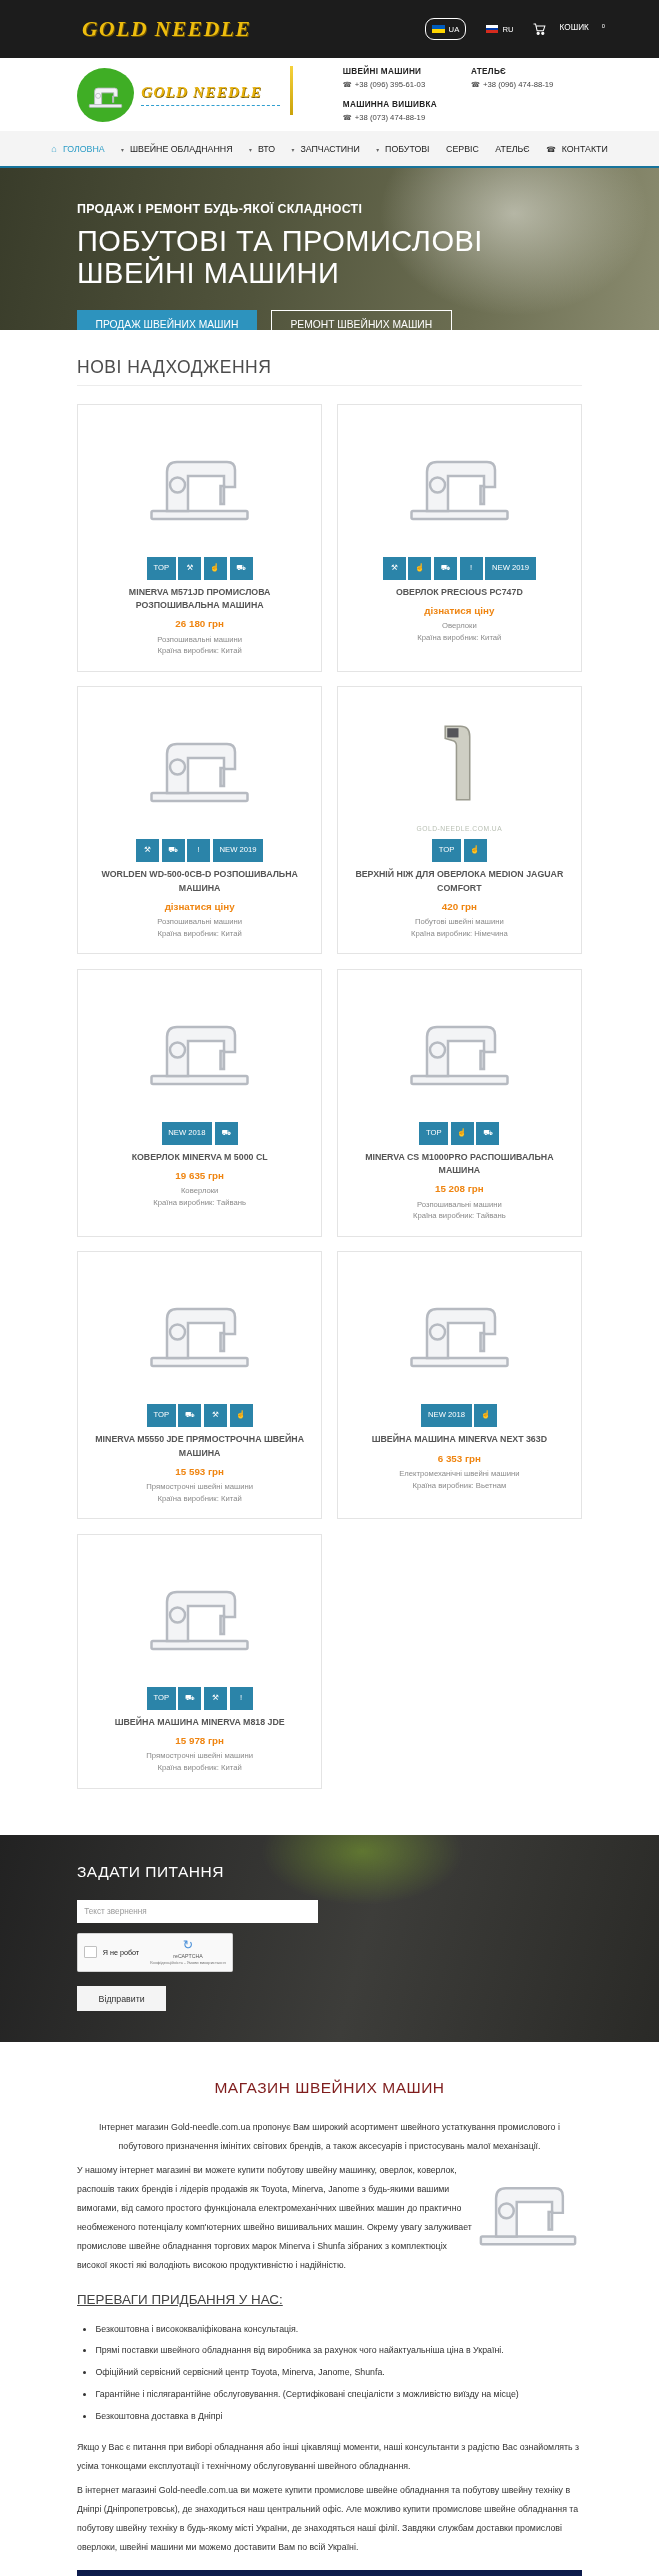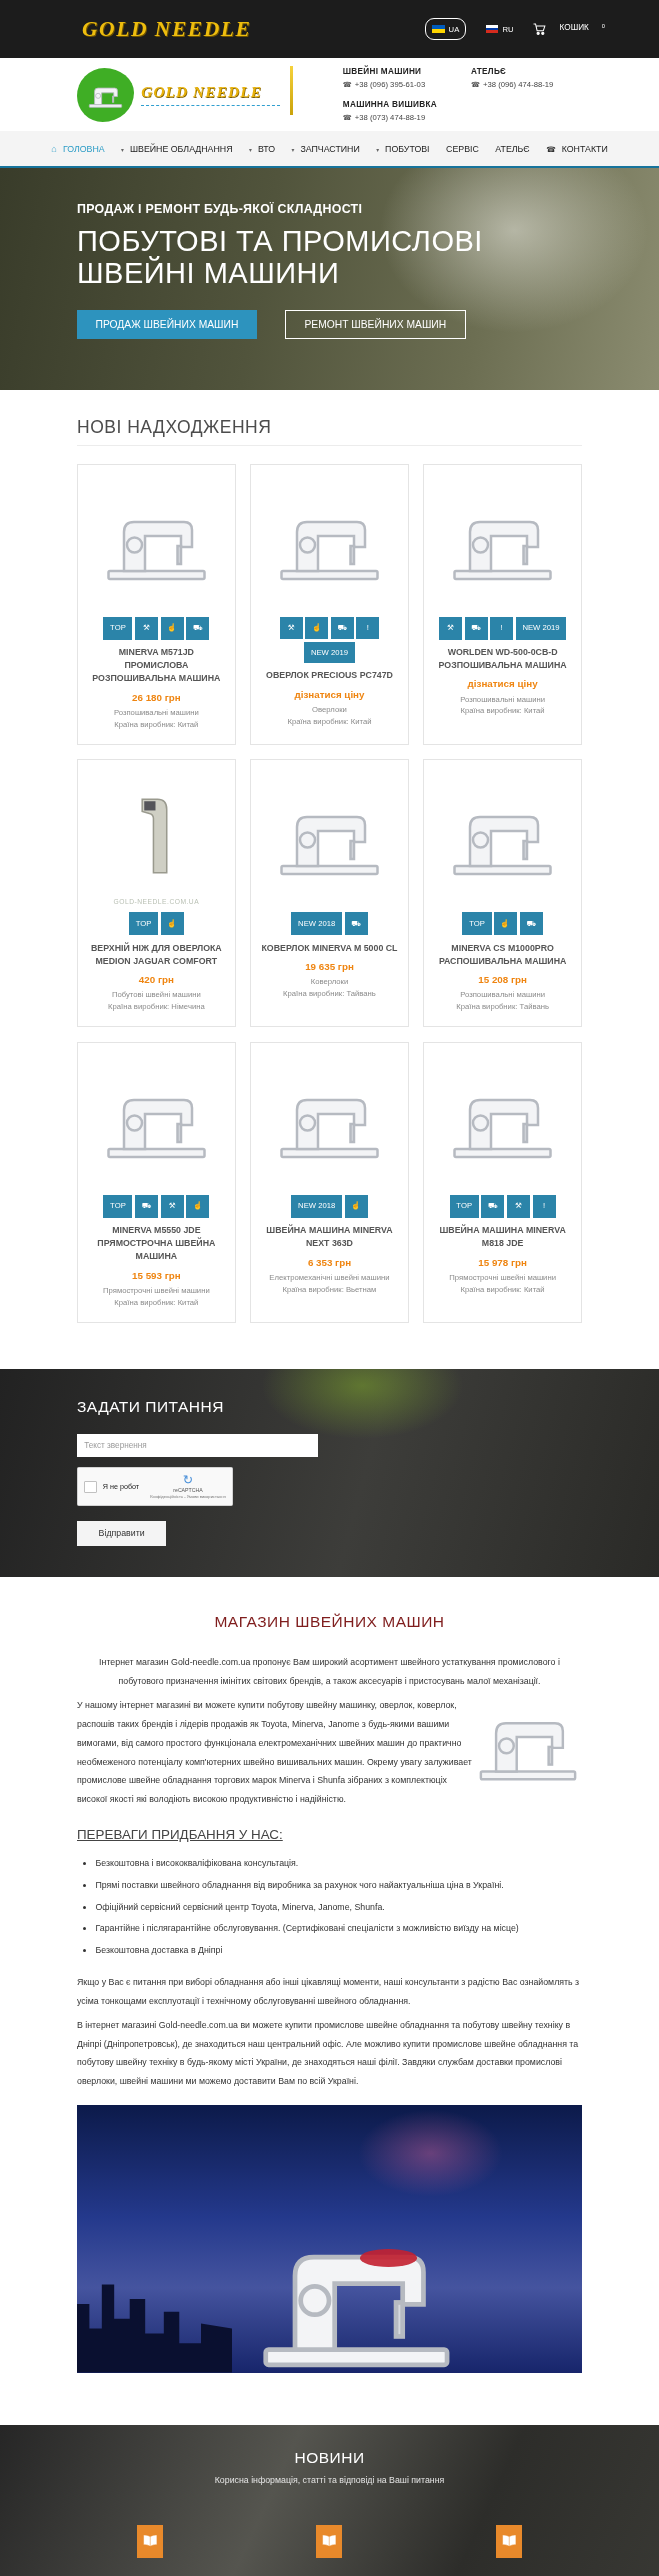--- a/index.html
+++ b/index.html
@@ -32,34 +32,34 @@
 
   
   .nav{height:37px;background:#f4f4f4;border-bottom:2.1px solid #17749c;display:flex;align-items:center;justify-content:center;gap:16.5px;font-size:8.8px;color:#222}
   .nav a{display:flex;align-items:flex-end;gap:6px;cursor:pointer}
   .nav a.active{color:#2b9cc6}
   .ico-home::before{content:"⌂";font-size:9.3px}
   .ico-phone::before{content:"☎";font-size:7.7px;color:#333}
   .caret::before{content:"▾";font-size:5.7px;color:#666}
 
   
-  .hero{height:222px;position:relative;color:#fff;overflow:hidden;
+  .hero{height:162px;position:relative;color:#fff;overflow:hidden;
     background:radial-gradient(216px 165px at 78% 28%,rgba(238,238,230,.55),rgba(238,238,230,0) 62%),
                linear-gradient(100deg,#393c2a 0%,#51543c 40%,#6c6e52 72%,#8b8c70 100%)}
   .hero-inner{padding:34px 0 0 77px}
   .kicker{font-size:12.4px;font-weight:bold;letter-spacing:0.3px}
   .hero-title{font-size:29px;line-height:1.08;margin-top:10.3px;letter-spacing:0.5px}
-  .hero-btns{margin-top:20.6px;display:flex;gap:28px}
+  .hero-btns{margin-top:20.6px;display:flex;gap:14px}
   .btn-primary{background:#2d93be;color:#fff;padding:9.3px 18.5px;font-size:10.3px;cursor:pointer}
   .btn-ghost{border:1px solid #fff;color:#fff;padding:8.2px 18.5px;font-size:10.3px;cursor:pointer}
 
   
   .products{padding:27px 77px 46px}
   .section-title{font-size:17.5px;color:#4c4c4c;font-weight:normal;letter-spacing:0.5px;margin:0 0 17.5px;padding-bottom:7.2px;border-bottom:0.5px solid #ececec}
-  .grid{display:grid;grid-template-columns:repeat(3,1fr);gap:14.4px}
+  .grid{display:grid;grid-template-columns:repeat(2,1fr);gap:14.4px}
   .card{border:0.5px solid #e4e4e4;background:#fff;text-align:center;padding-bottom:13.4px}
   .pimg{height:152px;display:flex;align-items:center;justify-content:center;position:relative}
   .machine{width:111px;height:90px}
   .watermark{position:absolute;bottom:7.2px;left:0;right:0;font-size:6.7px;color:#b9c0b4;letter-spacing:0.5px}
   .badges{display:flex;justify-content:center;flex-wrap:wrap;gap:2.6px;padding:0 5.2px;min-height:23px}
   .badge{background:#2b84a9;color:#fff;font-size:7.7px;padding:6.2px 6.7px;min-width:23px}
   .card h3{font-size:8.8px;color:#555;font-weight:bold;text-transform:uppercase;margin:6.2px 10.3px 2.1px;line-height:1.5}
   .price{color:#ef8511;font-weight:bold;font-size:9.8px;margin:6.2px 0 4.1px}
   .meta{color:#8b8b8b;font-size:7.7px;line-height:1.55}
 

